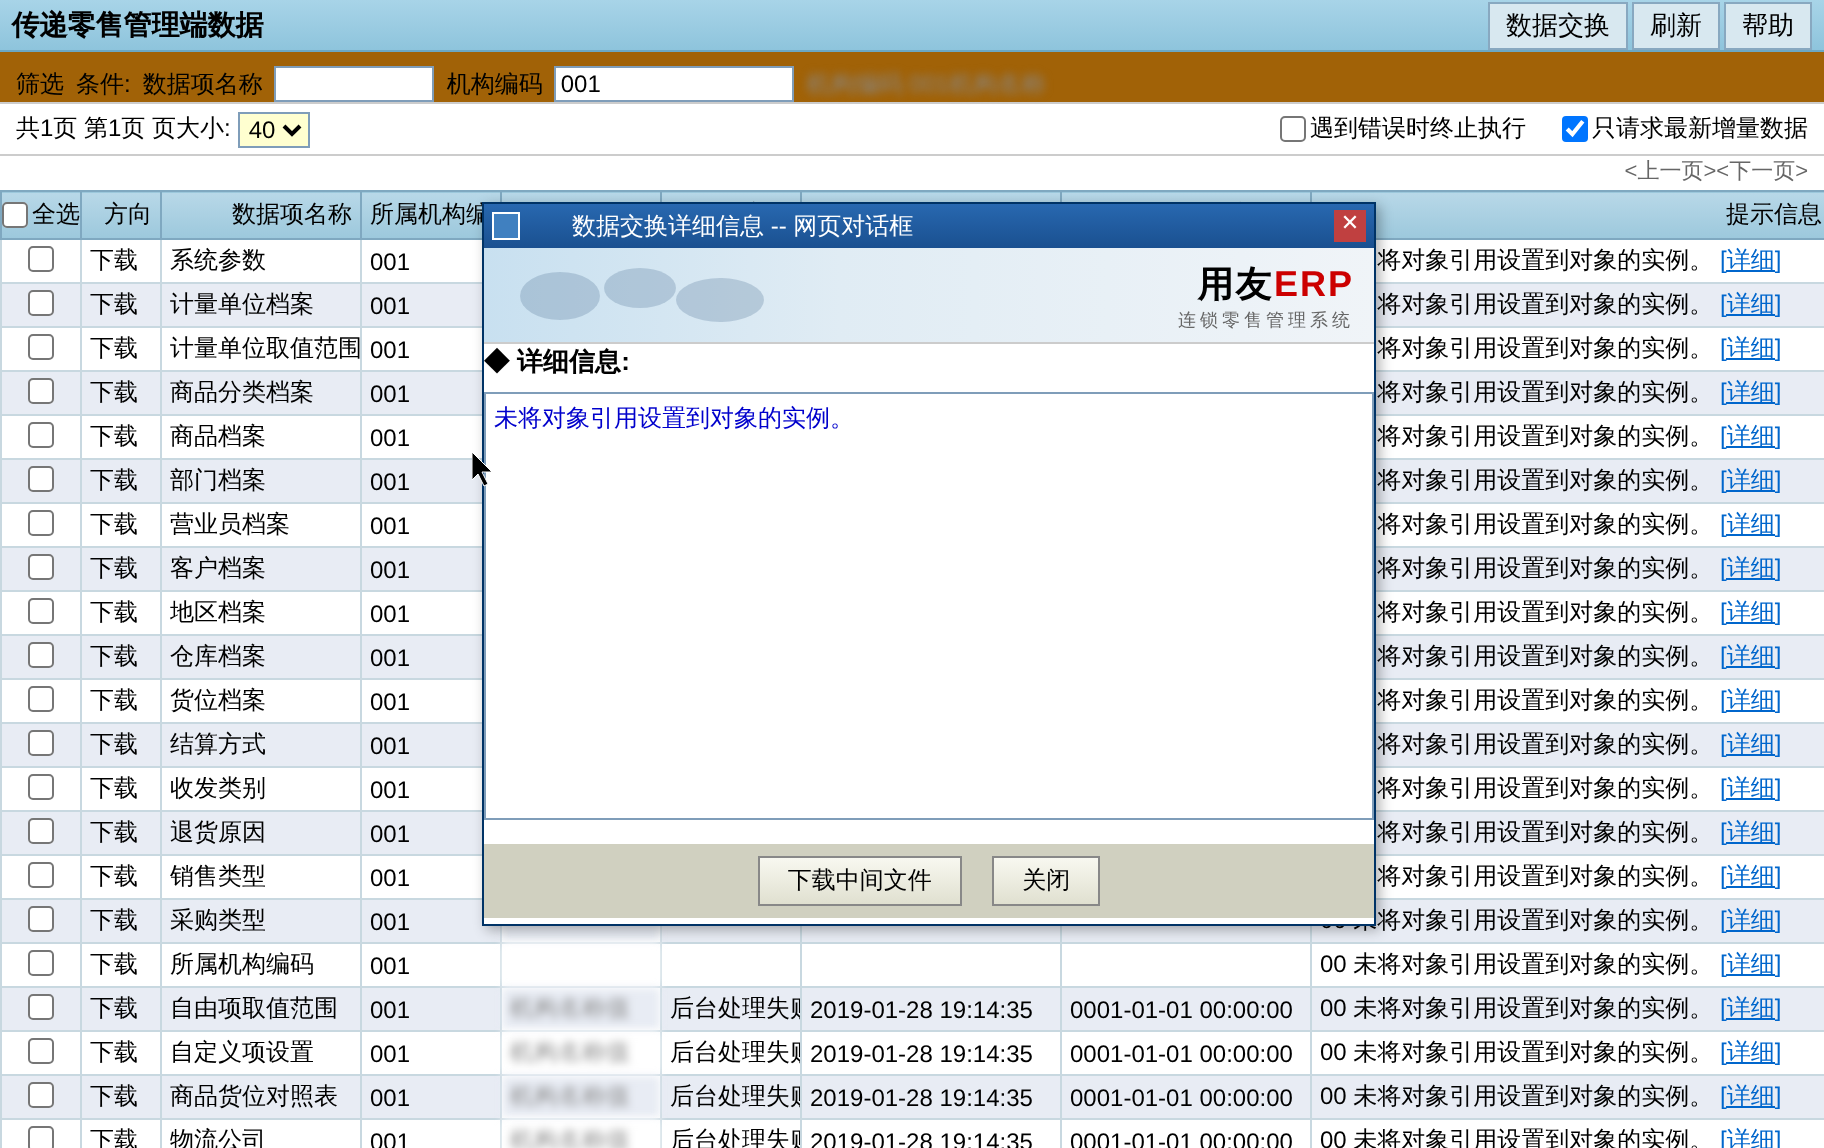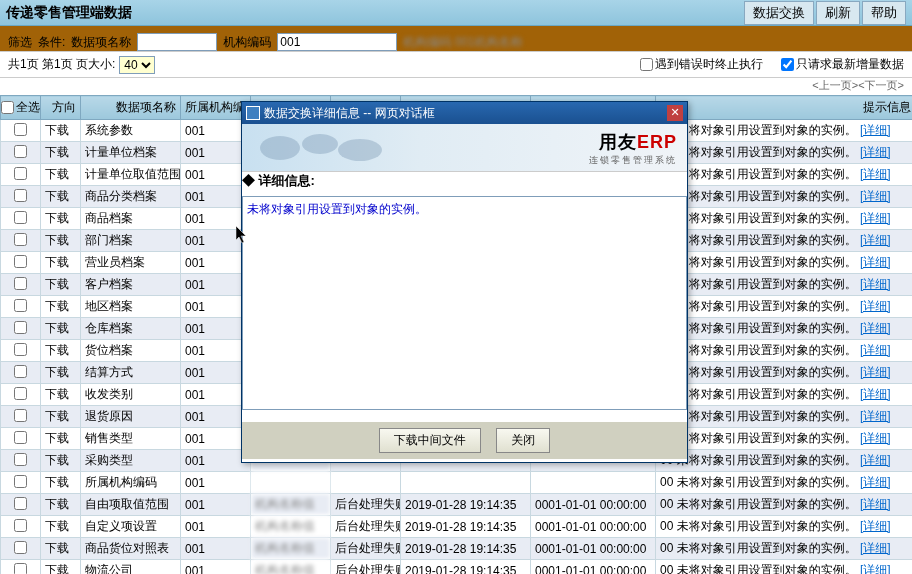--- a/index.html
+++ b/index.html
@@ -32,21 +32,21 @@
 .col-time2 { width: 125px; }
 .col-hint { width: 260px; }
 .hint-link { color: #0066cc; text-decoration: underline; cursor: pointer; }
 .sel-all { display: flex; align-items: center; gap: 2px; justify-content: center; }
 .blur { filter: blur(2px); color: #888; }
 
 
 .dialog { position: absolute; left: 241px; top: 101px; width: 447px; height: 362px; background: #fff; border: 1px solid #003366; box-shadow: 2px 2px 6px rgba(0,0,0,0.3); }
 .dlg-title { background: linear-gradient(#2868b0, #1a5090); color: #fff; height: 22px; display: flex; align-items: center; padding: 0 4px; font-size: 12px; }
 .dlg-title-icon { width: 14px; height: 14px; background: #4080c0; display: inline-block; margin-right: 4px; border: 1px solid #fff; }
-.dlg-title-text { flex: 1; }
+.dlg-title-text { flex: 1; margin-left: 22px; }
 .dlg-close { width: 16px; height: 16px; background: #c04040; color: #fff; text-align: center; line-height: 14px; cursor: pointer; font-family: Arial; font-size: 11px; }
 .dlg-banner { height: 48px; background: linear-gradient(90deg, #c8e0f0 0%, #e0ecf4 40%, #f0f4f8 100%); position: relative; border-bottom: 1px solid #ccc; overflow: hidden; }
 .dlg-banner-map { position: absolute; left: 8px; top: 6px; width: 160px; height: 36px; opacity: 0.3; }
 .dlg-banner-map svg { width: 100%; height: 100%; }
 .dlg-erp { position: absolute; right: 10px; top: 6px; text-align: right; }
 .dlg-erp-main { font-size: 18px; font-weight: bold; letter-spacing: 1px; }
 .dlg-erp-main .red { color: #cc0000; }
 .dlg-erp-sub { font-size: 9px; color: #666; letter-spacing: 2px; }
 .dlg-body { }
 .dlg-section-label { font-size: 13px; font-weight: bold; margin-bottom: 6px; }

